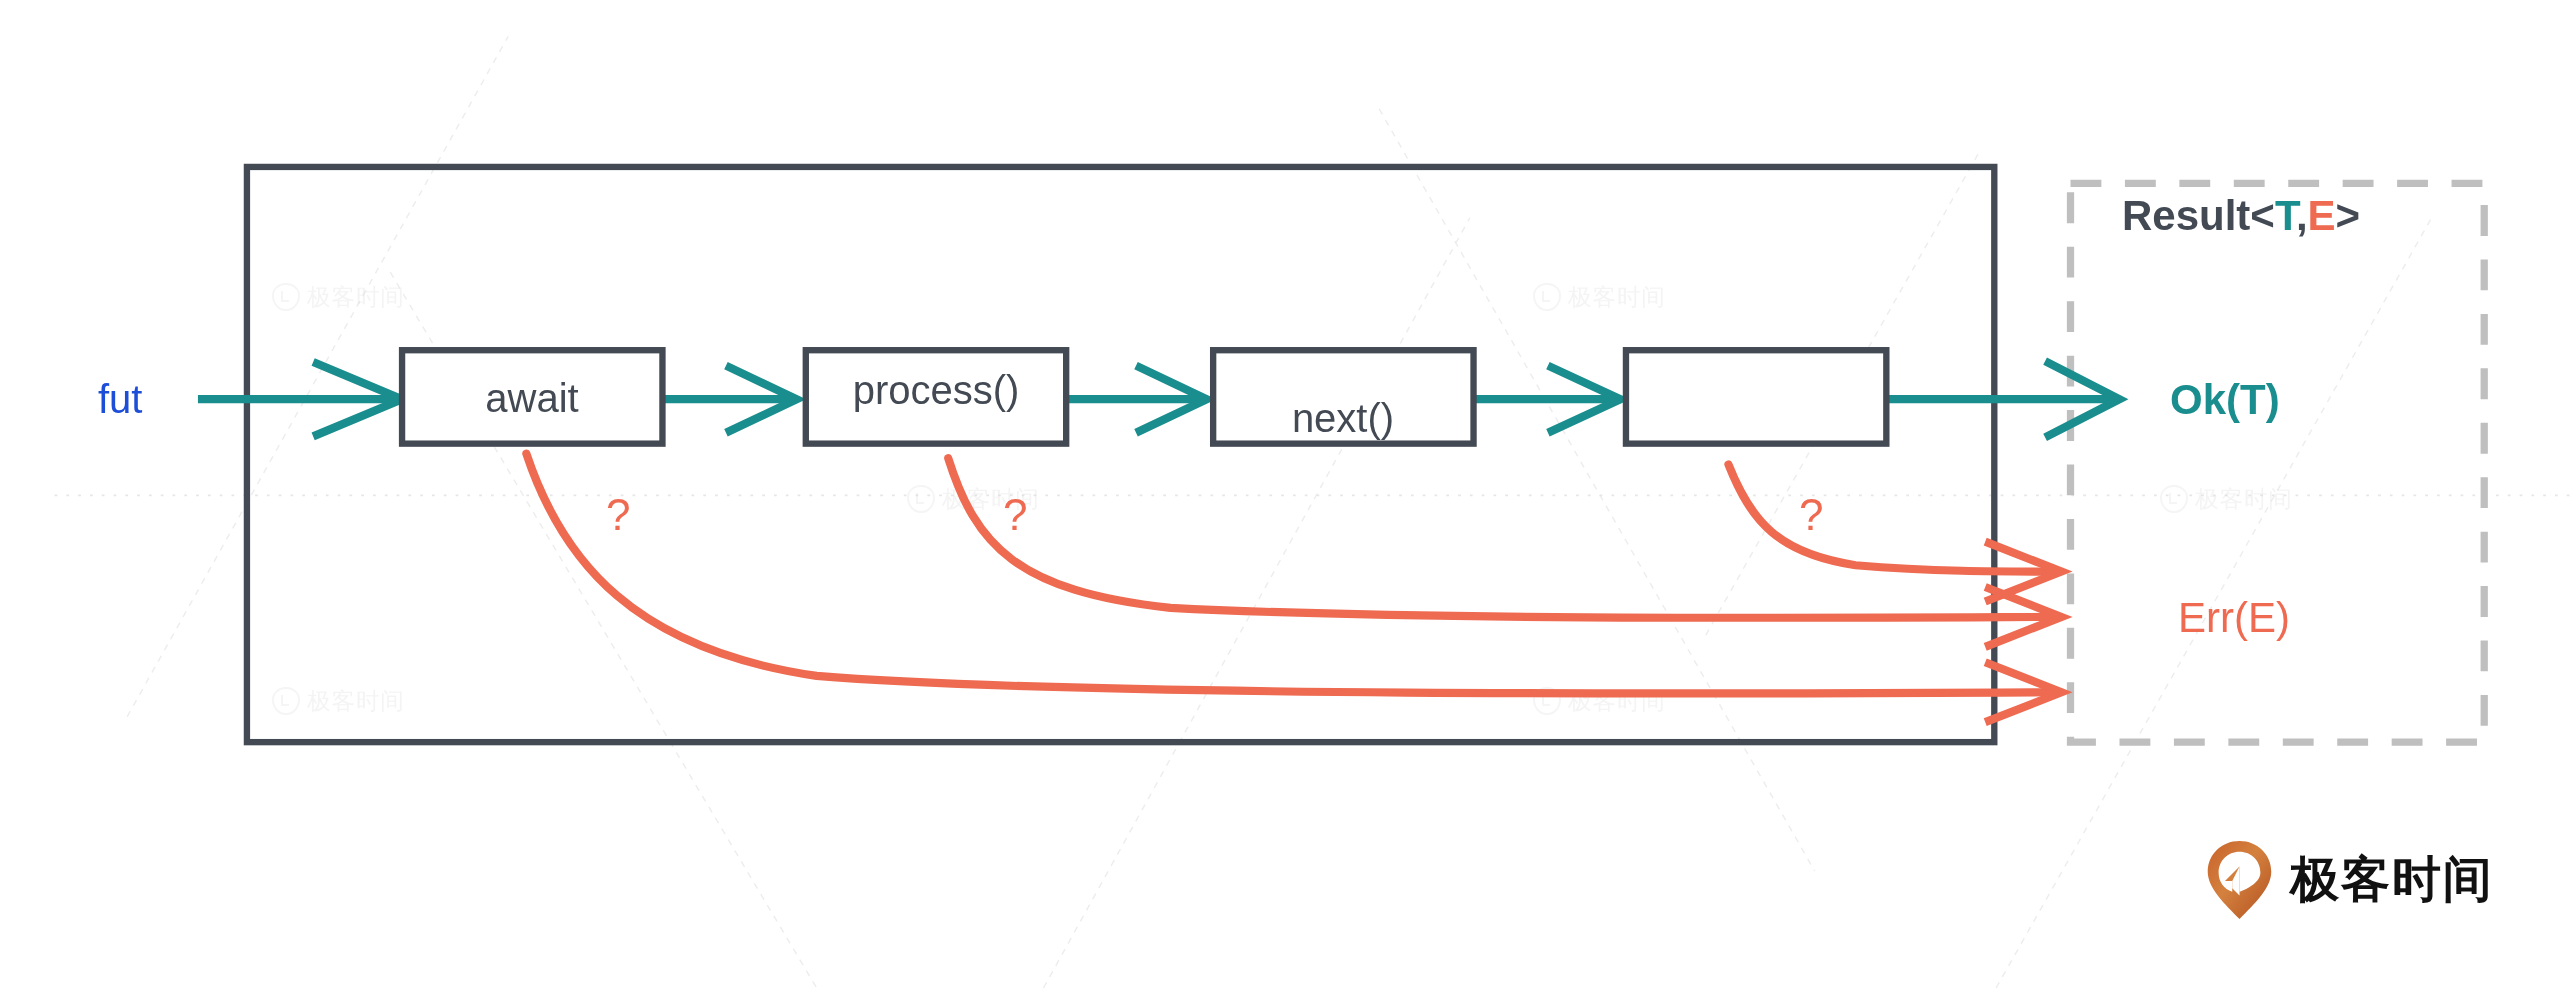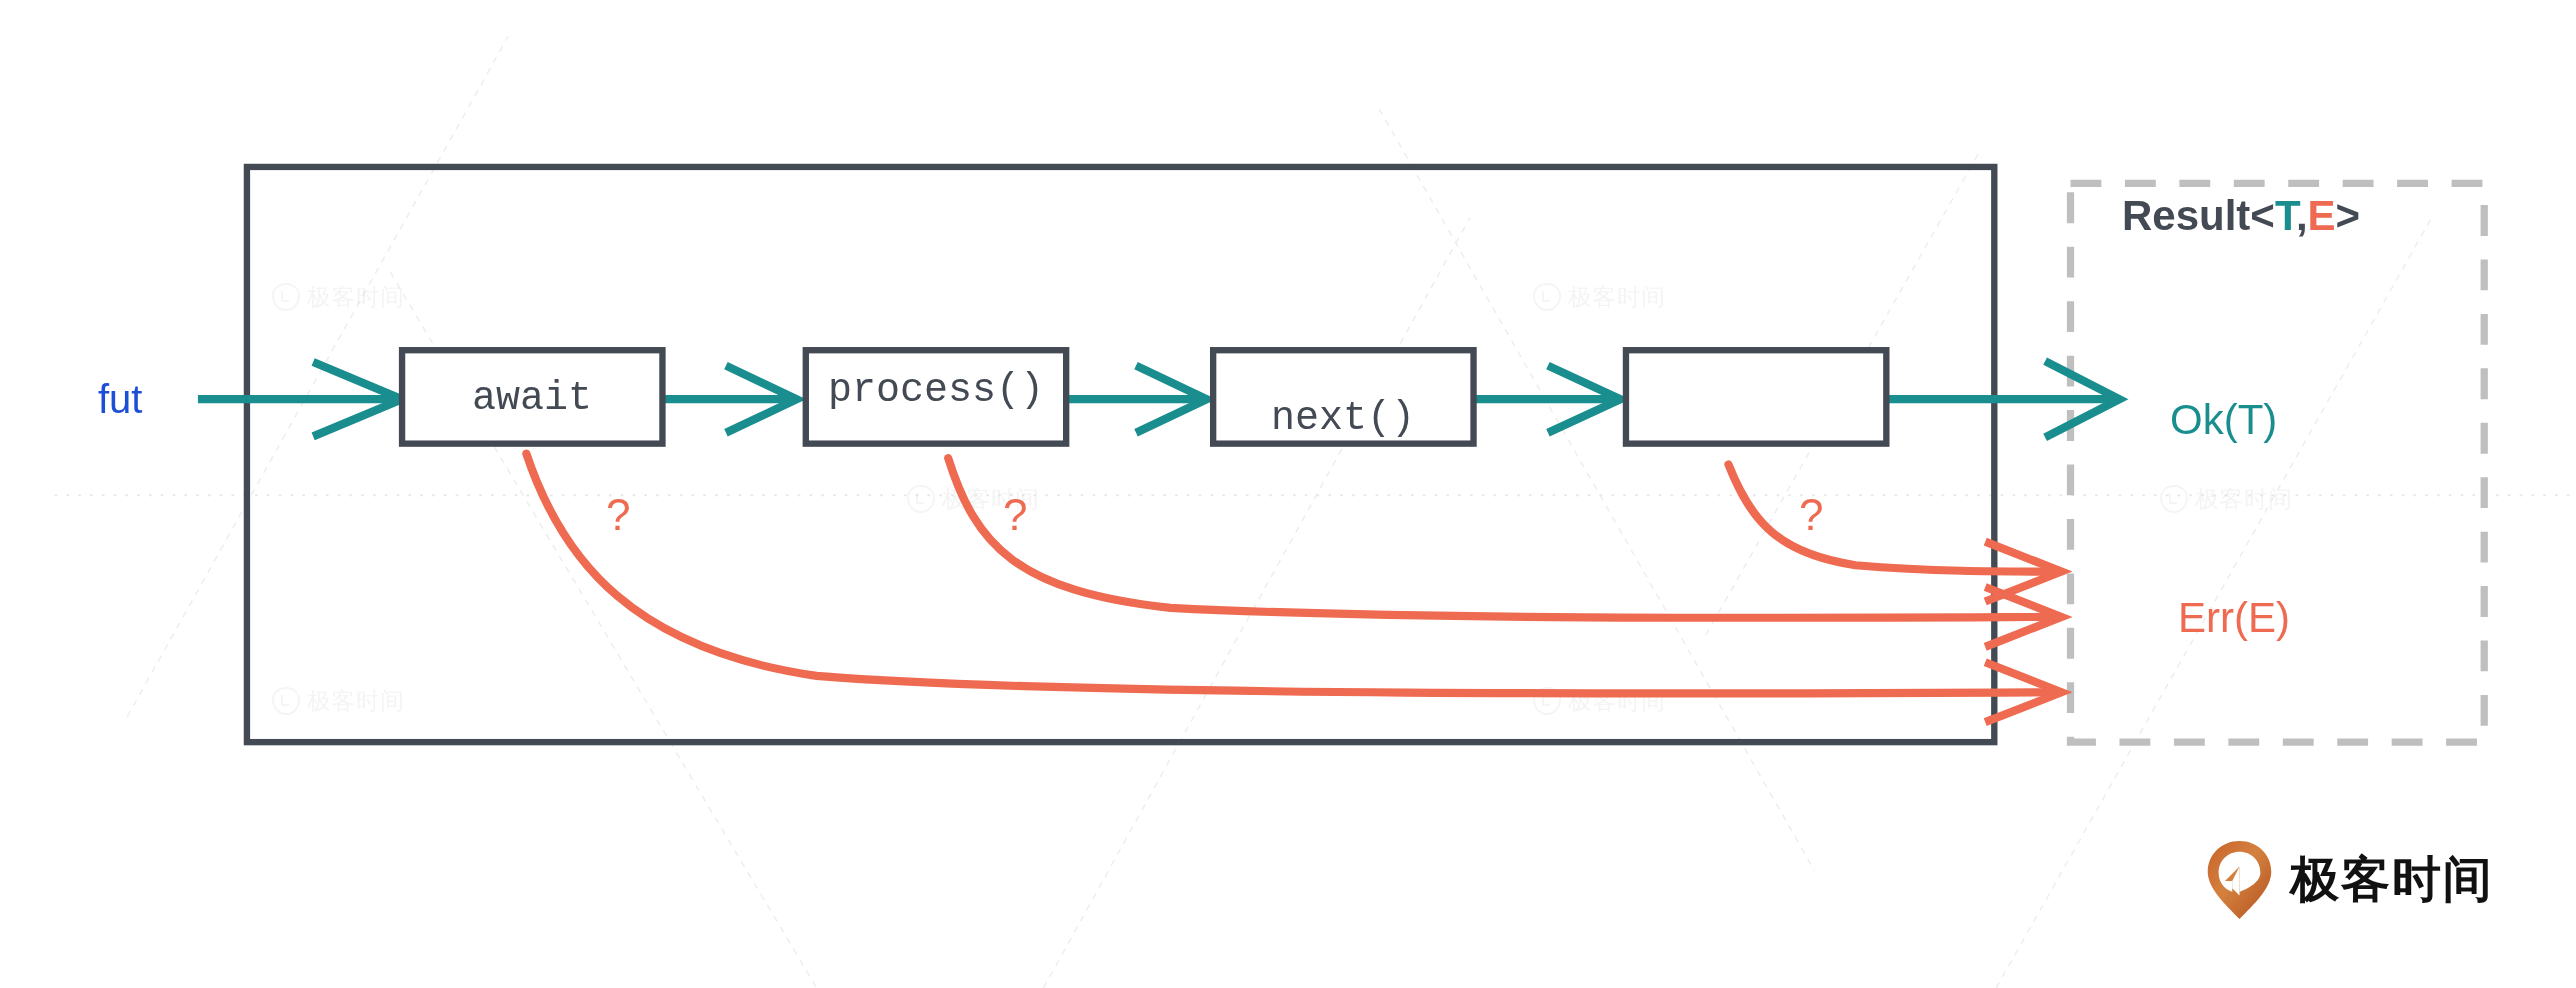--- a/index.html
+++ b/index.html
@@ -29,21 +29,20 @@
     overflow: visible;
   }
   .txt {
     position: absolute;
     white-space: pre;
     font-family: "Liberation Sans", sans-serif;
   }
   .box-label {
     font-size: 40px;
     color: #434a54;
-    font-family: Liberation Mono, monospace;
   }
   .fut-label {
     font-size: 40px;
     color: #1d4ed8;
   }
   .result-label {
     font-size: 42px;
     color: #434a54;
     font-weight: bold;
   }
@@ -205,21 +204,21 @@
   <div class="txt box-label" style="left:402px; top:376px; width:260px; text-align:center;">await</div>
   <div class="txt box-label" style="left:806px; top:368px; width:260px; text-align:center;">process()</div>
   <div class="txt box-label" style="left:1213px; top:396px; width:260px; text-align:center;">next()</div>
 
   <div class="txt q-label" style="left:606px; top:490px;">?</div>
   <div class="txt q-label" style="left:1003px; top:490px;">?</div>
   <div class="txt q-label" style="left:1799px; top:490px;">?</div>
 
   <div class="txt result-label" style="left:2122px; top:192px;"><span class="brack">Result&lt;</span><span class="tparam">T</span><span class="brack">,</span><span class="eparam">E</span><span class="brack">&gt;</span></div>
 
-  <div class="txt ok-label" style="left:2170px; top:396px;">Ok(T)</div>
+  <div class="txt ok-label" style="left:2170px; top:376px;font-weight:bold;">Ok(T)</div>
   <div class="txt err-label" style="left:2170px; top:594px;margin-left:8px;">Err(E)</div>
 
   <div id="brand" style="left:2205px; top:839px;">
     <svg width="69" height="82" viewBox="0 0 76 90">
       <defs>
         <linearGradient id="pinGrad" x1="0" y1="0" x2="1" y2="1">
           <stop offset="0%" stop-color="#c8622a"></stop>
           <stop offset="45%" stop-color="#d4813f"></stop>
           <stop offset="100%" stop-color="#b2501f"></stop>
         </linearGradient>

